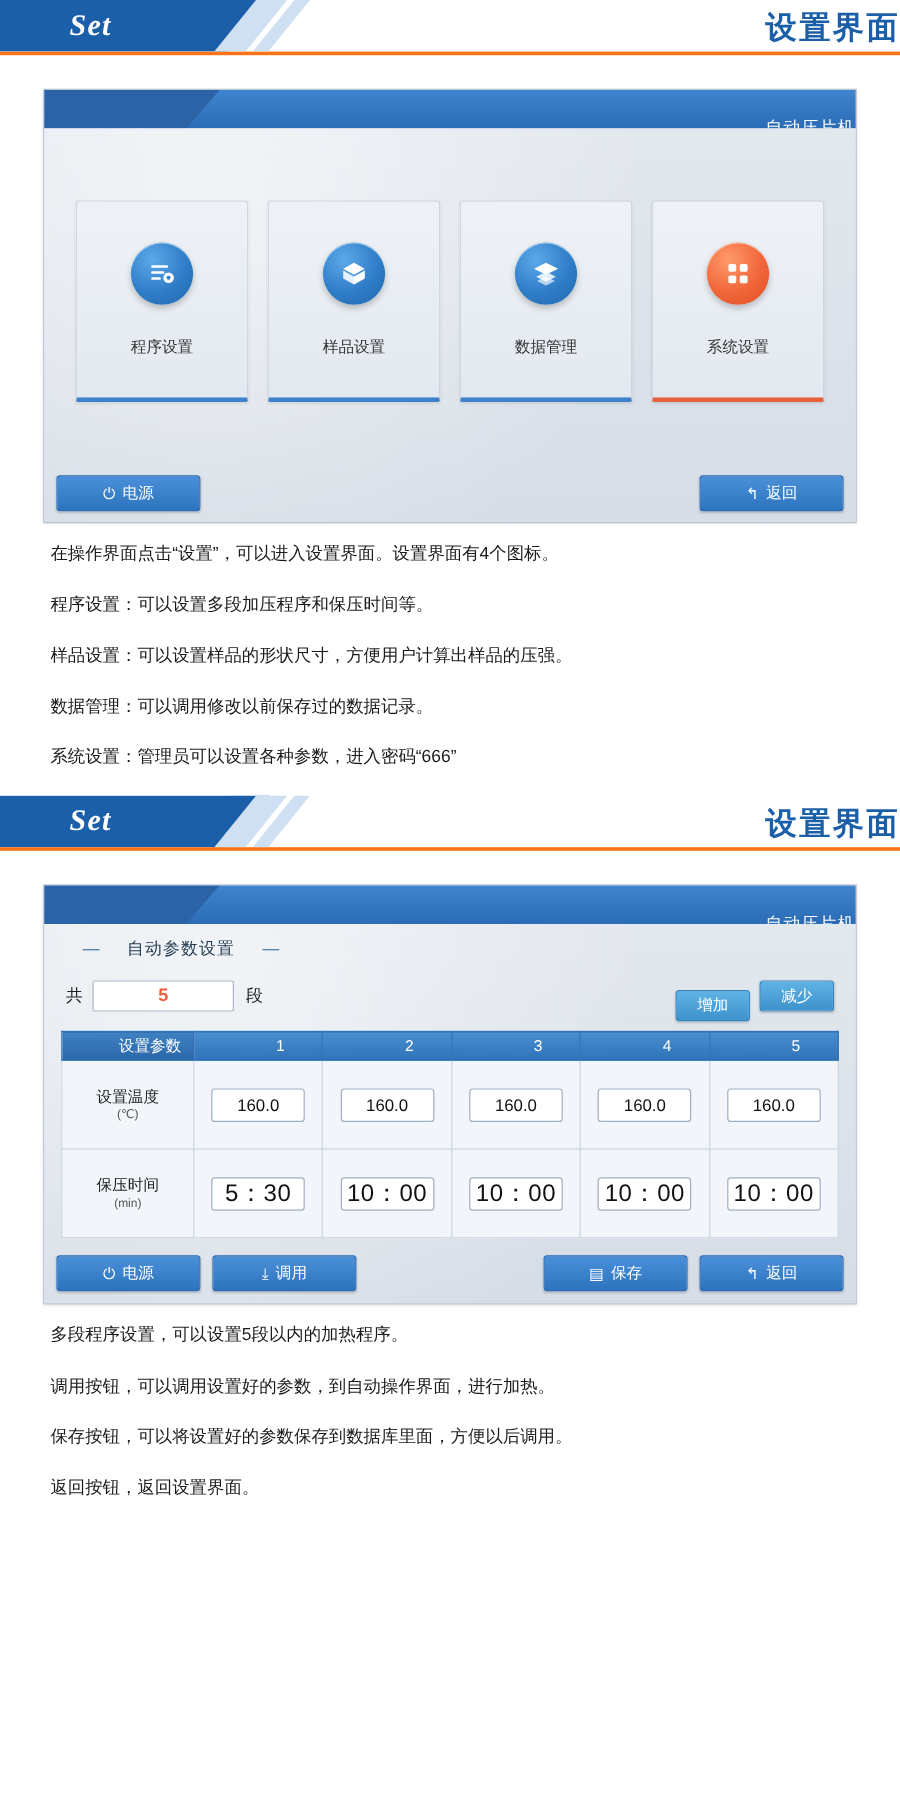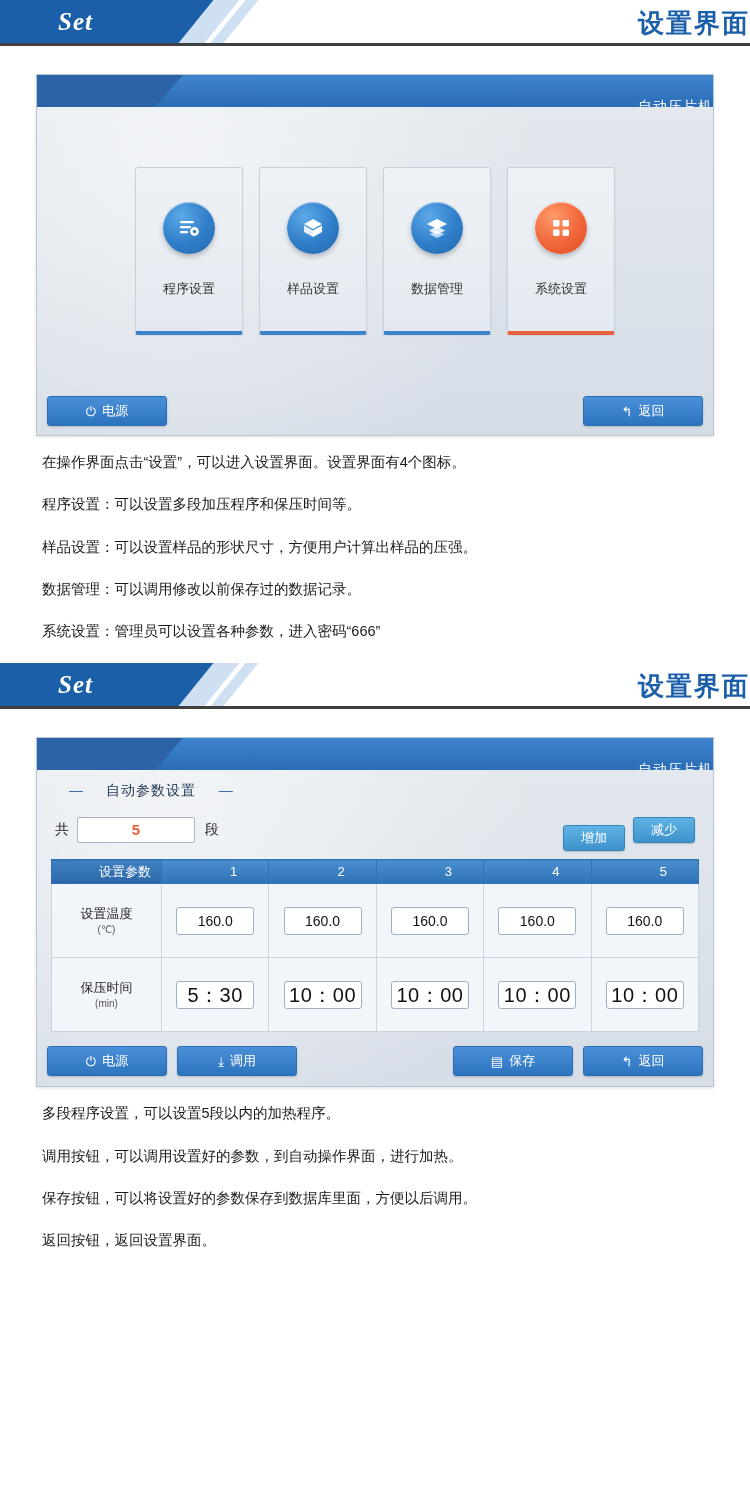--- a/index.html
+++ b/index.html
@@ -8,21 +8,21 @@
     width: 750px;
     background: #ffffff;
     font-family: "Liberation Sans", "DejaVu Sans", sans-serif;
   }
   body { width: 750px; min-height: 1500px; position: relative; }
 
   
   .banner {
     position: relative;
     height: 46px;
-    border-bottom: 3px solid #404040;
+    border-bottom: 3px solid #f97316;
     overflow: hidden;
   }
   .banner-left {
     position: absolute; left: 0; top: 0;
     width: 190px; height: 43px;
     background: #1b5fa8;
   }
   .banner-left-tip {
     position: absolute; left: 190px; top: 0;
     width: 0; height: 0;
@@ -92,21 +92,21 @@
   }
 
   
   .icon-grid {
     display: flex;
     justify-content: center;
     gap: 16px;
     padding: 60px 0 52px 0;
   }
   .icon-card {
-    width: 108px; height: 168px;
+    width: 144px; height: 168px;
     background: linear-gradient(180deg, #eef2f6 0%, #e3e9f0 100%);
     border: 1px solid #c8d2de;
     border-bottom: 4px solid #3d82cb;
     border-radius: 3px;
     box-shadow: 0 1px 2px rgba(0,0,0,.08);
     display: flex; flex-direction: column;
     align-items: center; justify-content: center;
     cursor: pointer;
   }
   .icon-card.accent { border-bottom-color: #e8603c; }

